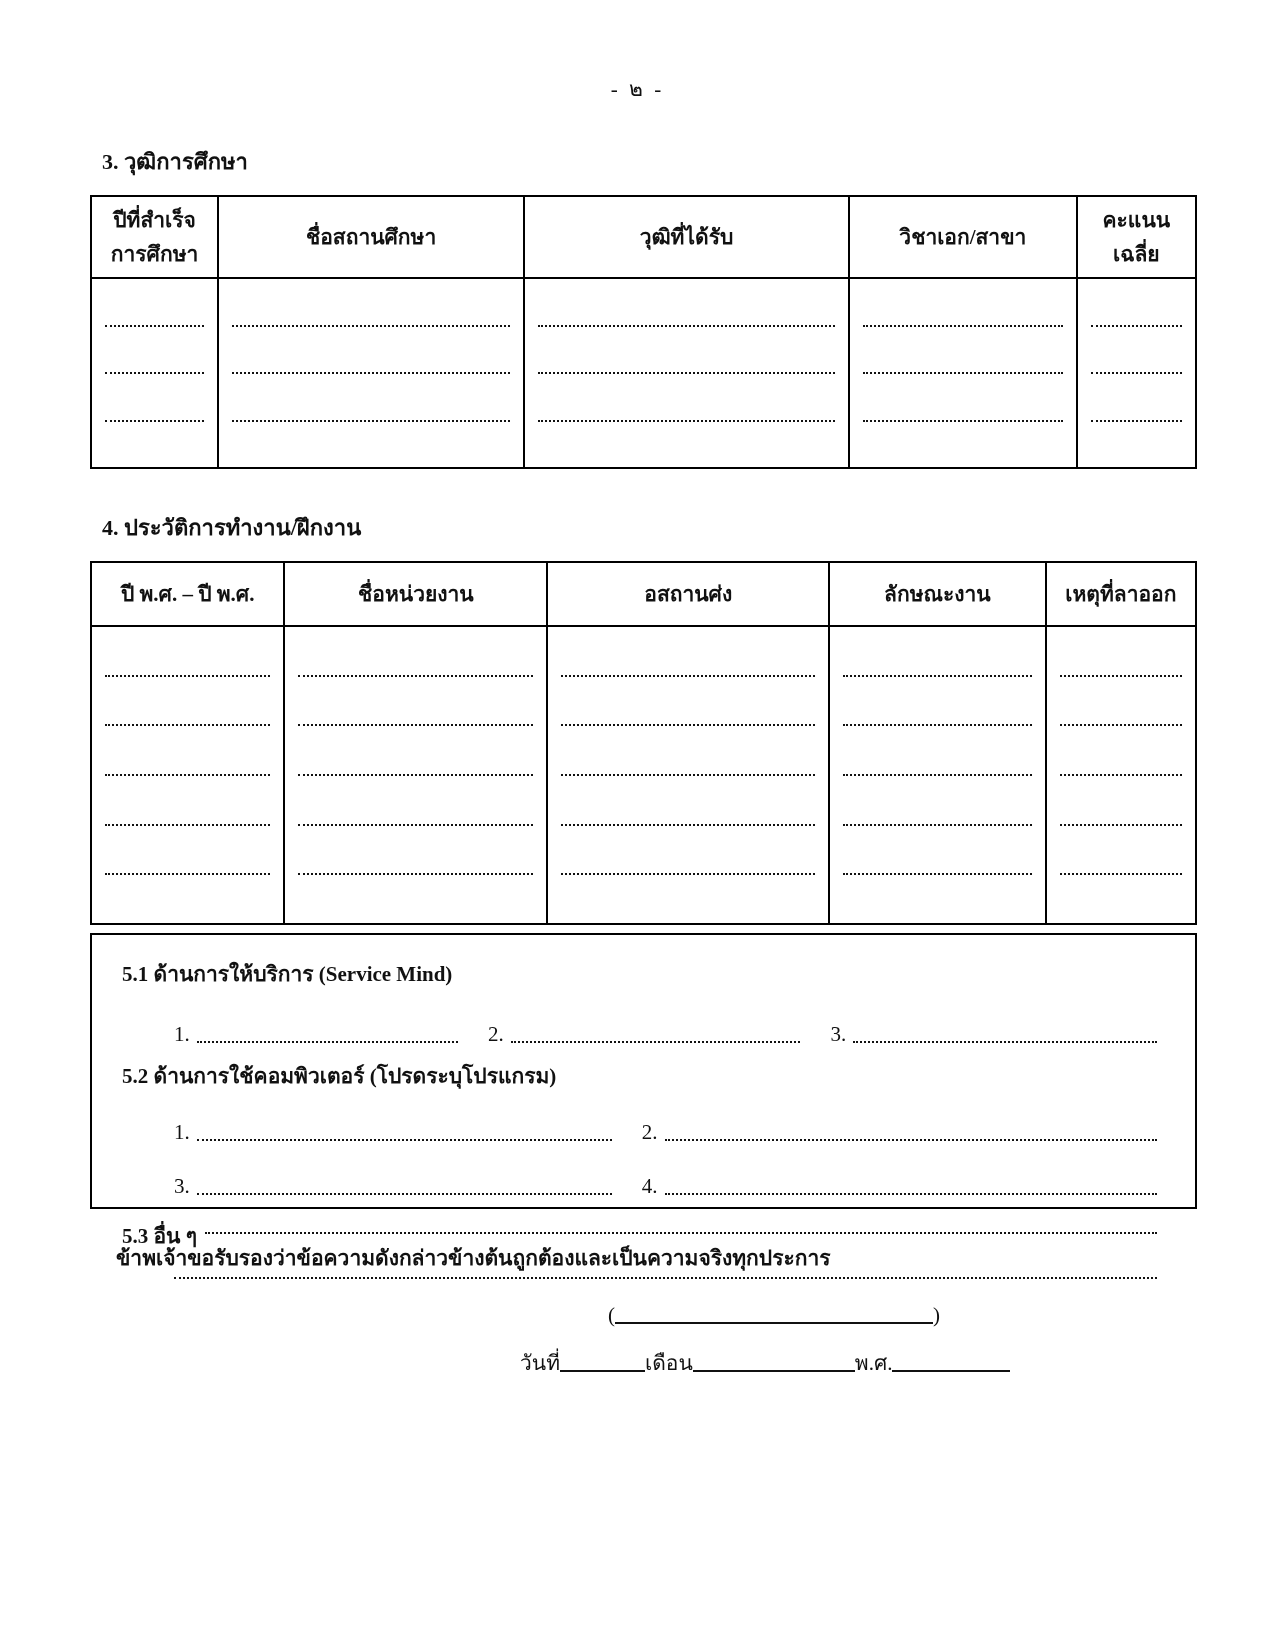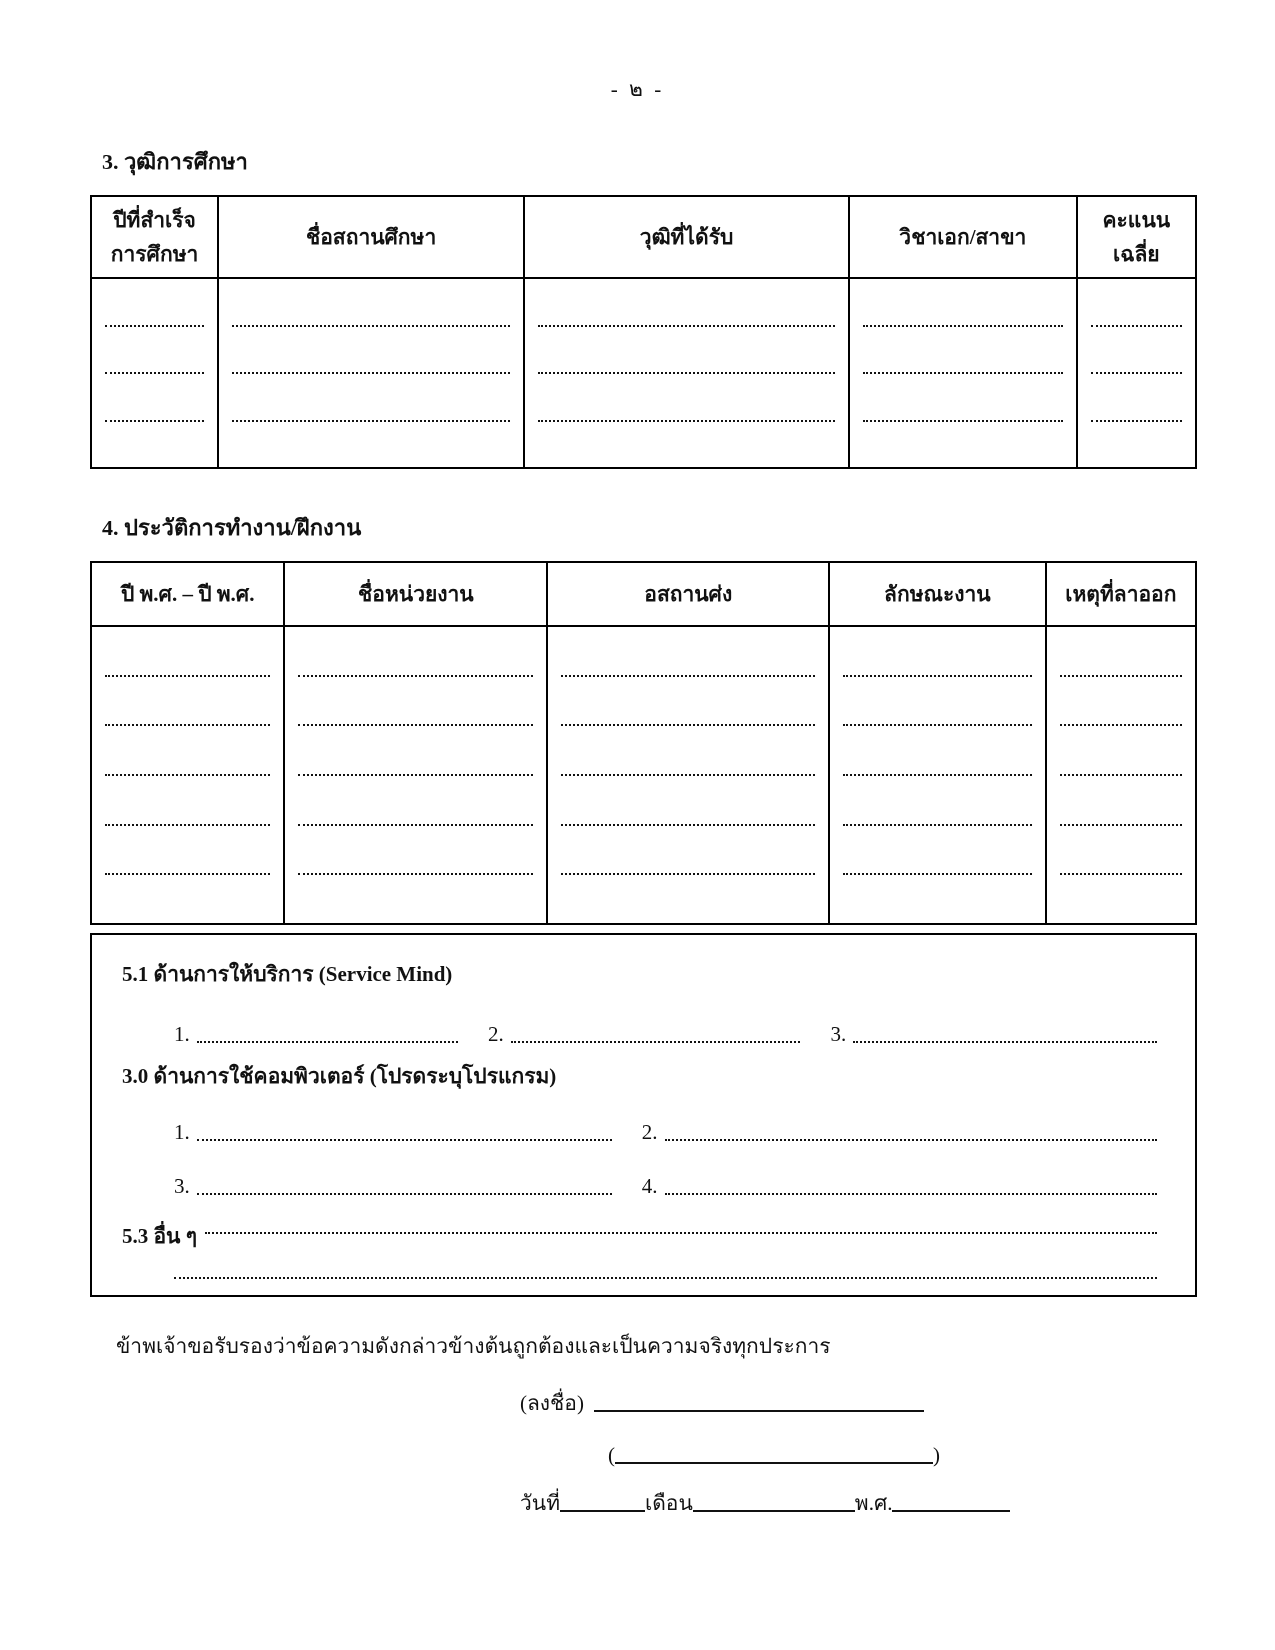--- a/index.html
+++ b/index.html
@@ -63,21 +63,21 @@
     justify-content: space-evenly;
   }
   .dotline {
     height: 0;
     margin: 0 13px;
     border-bottom: 2px dotted #111;
   }
 
   .skills-box {
     margin-top: 8px;
-    height: 364px;
+    height: 276px;
     border: 2px solid #000;
     padding: 24px 38px 0 30px;
     font-size: 21px;
   }
   .skill-label { font-weight: bold; font-size: 21px; line-height: 30px; }
   .item-row { display: flex; align-items: flex-end; margin-left: 52px; }
   .row-51 { margin-top: 30px; }
   .row-52a { margin-top: 26px; }
   .row-52b { margin-top: 24px; }
   .lbl-52 { margin-top: 12px; }
@@ -89,21 +89,21 @@
   .g-52a { flex: 0.85; } .g-52b { flex: 1; margin-left: 30px; }
   .item-num { font-size: 21px; line-height: 30px; margin-right: 7px; white-space: nowrap; }
   .fill {
     flex: 1;
     height: 0;
     border-bottom: 2px dotted #111;
     margin-bottom: 6px;
   }
   .fill-solo { flex: 1; height: 0; border-bottom: 2px dotted #111; }
 
-  .cert { margin-top: 34px; margin-left: 26px; font-size: 21px; line-height: 30px; }
+  .cert { margin-top: 34px; margin-left: 26px; font-size: 21px; line-height: 30px; font-weight: bold; }
 
   .sigblock { margin-top: 26px; margin-left: 430px; font-size: 21px; }
   .sigrow { display: flex; align-items: flex-end; }
   .sig1 { }
   .sig2 { margin-top: 20px; margin-left: 88px; }
   .sig3 { margin-top: 16px; }
   .siglabel { white-space: nowrap; line-height: 32px; }
   .usline { display: inline-block; height: 0; border-bottom: 2px solid #111; margin-bottom: 7px; }
   .us-sign { width: 330px; margin-left: 10px; }
   .us-name { width: 318px; }
@@ -256,21 +256,21 @@
         <div class="item-group g-51b">
           <span class="item-num">2.</span>
           <span class="fill"></span>
         </div>
         <div class="item-group g-51c">
           <span class="item-num">3.</span>
           <span class="fill"></span>
         </div>
       </div>
 
-      <div class="skill-label lbl-52">3.0 ด้านการใช้คอมพิวเตอร์ (โปรดระบุโปรแกรม)</div>
+      <div class="skill-label lbl-52">5.2 ด้านการใช้คอมพิวเตอร์ (โปรดระบุโปรแกรม)</div>
       <div class="item-row row-52a">
         <div class="item-group g-52a">
           <span class="item-num">1.</span>
           <span class="fill"></span>
         </div>
         <div class="item-group g-52b">
           <span class="item-num">2.</span>
           <span class="fill"></span>
         </div>
       </div>
@@ -290,24 +290,20 @@
         <span class="fill" style="margin-left:8px;"></span>
       </div>
       <div class="cont-line">
         <div class="fill-solo dotline" style="margin:0;"></div>
       </div>
     </div>
 
     <div class="cert">ข้าพเจ้าขอรับรองว่าข้อความดังกล่าวข้างต้นถูกต้องและเป็นความจริงทุกประการ</div>
 
     <div class="sigblock">
-      <div class="sigrow sig1">
-        <span class="siglabel">(ลงชื่อ)</span>
-        <span class="usline us-sign"></span>
-      </div>
       <div class="sigrow sig2">
         <span class="siglabel">(</span>
         <span class="usline us-name"></span>
         <span class="siglabel">)</span>
       </div>
       <div class="sigrow sig3">
         <span class="siglabel">วันที่</span>
         <span class="usline us-day"></span>
         <span class="siglabel">เดือน</span>
         <span class="usline us-month"></span>

